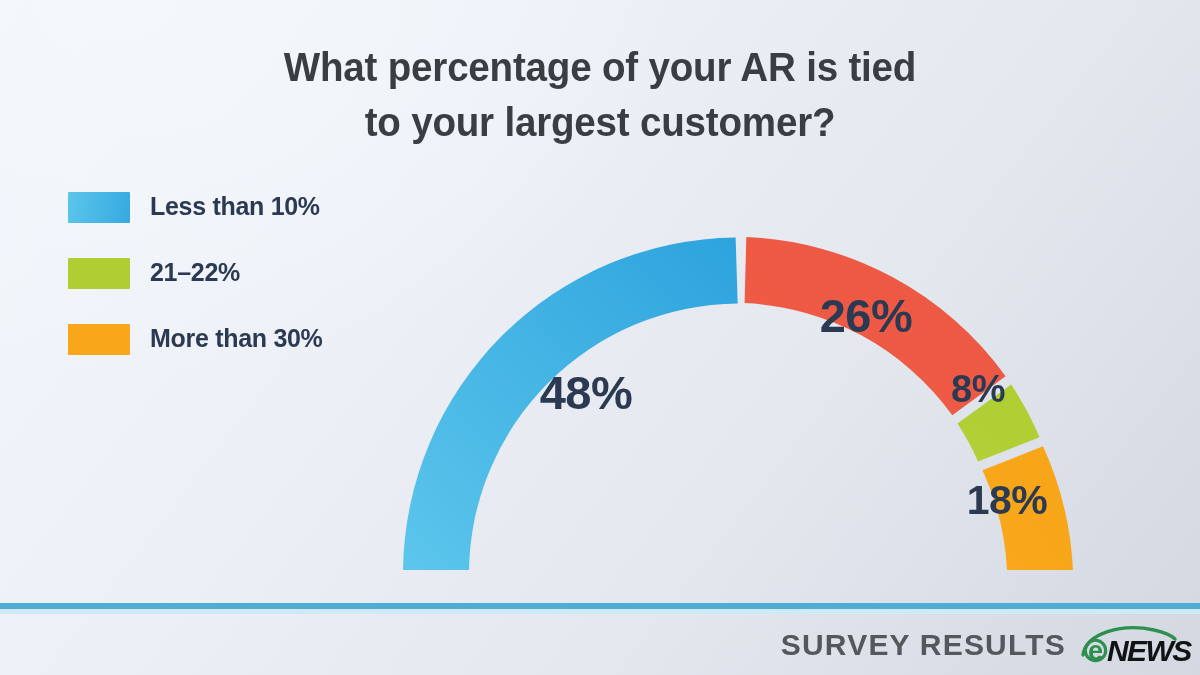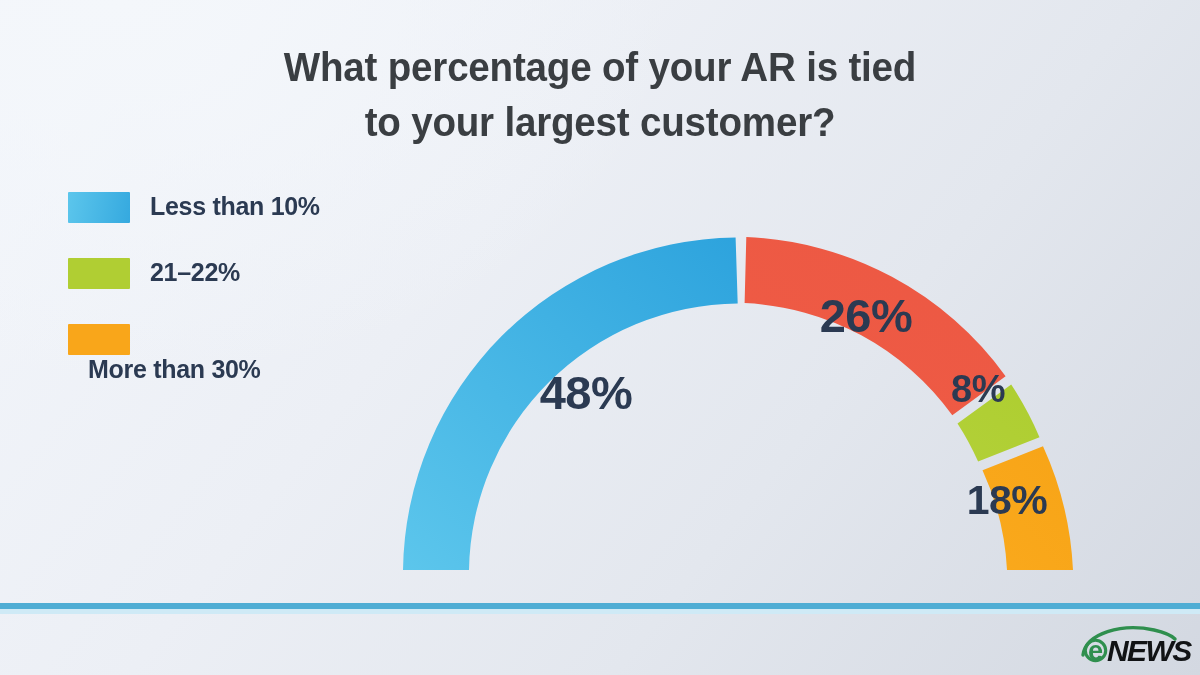--- a/index.html
+++ b/index.html
@@ -41,21 +41,21 @@
   .legend {
     position: absolute;
     left: 68px; top: 192px;
     width: 330px;
   }
   .legend-row {
     display: flex;
     height: 34px;
     margin-bottom: 32px;
   }
-  .legend-row:last-child { margin-bottom: 0; flex-direction: column; }
+  .legend-row:last-child { margin-bottom: 0; }
   .swatch {
     width: 62px;
     height: 31px;
     flex: 0 0 auto;
     border-radius: 1px;
   }
   .swatch.blue   { background: linear-gradient(100deg,#5cc6ec 0%, #35a9df 100%); }
   .swatch.red    { background: #ef5b45; }
   .swatch.green  { background: #b0ce33; }
   .swatch.orange { background: #f9a61a; }
@@ -187,20 +187,21 @@
         <text class="slice-label" x="600" y="209" font-size="38">8%</text>
         <text class="slice-label" x="629" y="320" font-size="41">18%</text>
       </g>
     </svg>
   </div>
 
   <div class="divider"></div>
   <div class="divider-soft"></div>
 
   <div class="footer">
+    <span class="footer-label">SURVEY RESULTS</span>
     <svg class="brand-logo" viewBox="0 0 98 42">
       <path fill="none" stroke="#2f8f4e" stroke-width="3.4" stroke-linecap="round" d="M 3 31 C 6 9, 42 -1, 74 6 C 85 8.5, 92 12, 95 15"></path>
       <circle cx="15.5" cy="26.5" r="10.2" fill="none" stroke="#2f8f4e" stroke-width="3.1"></circle>
       <text class="brand-e" x="15.5" y="36" text-anchor="middle">e</text>
       <text class="brand-news" x="27" y="37">NEWS</text>
     </svg>
   </div>
 
 </div>
 

